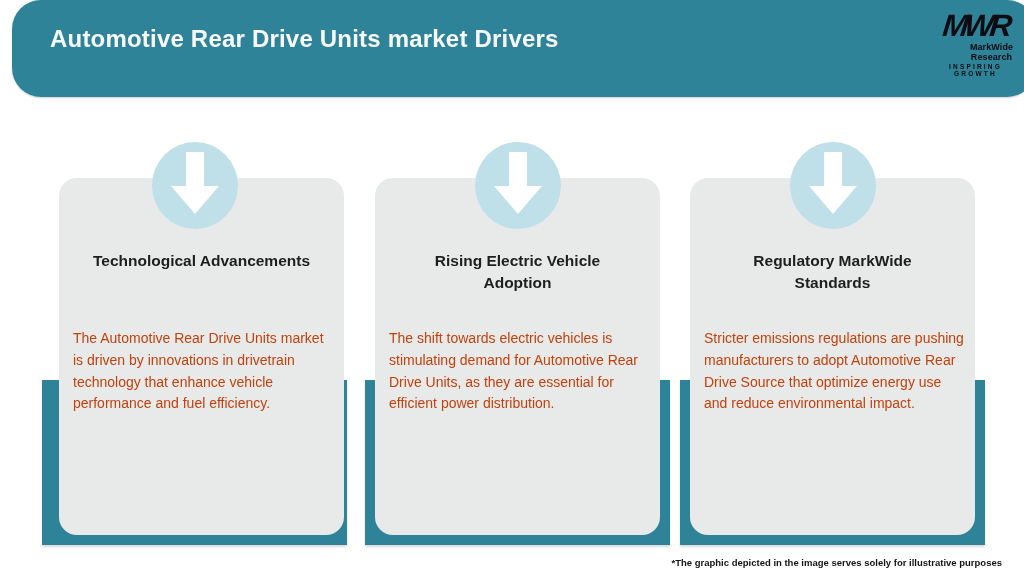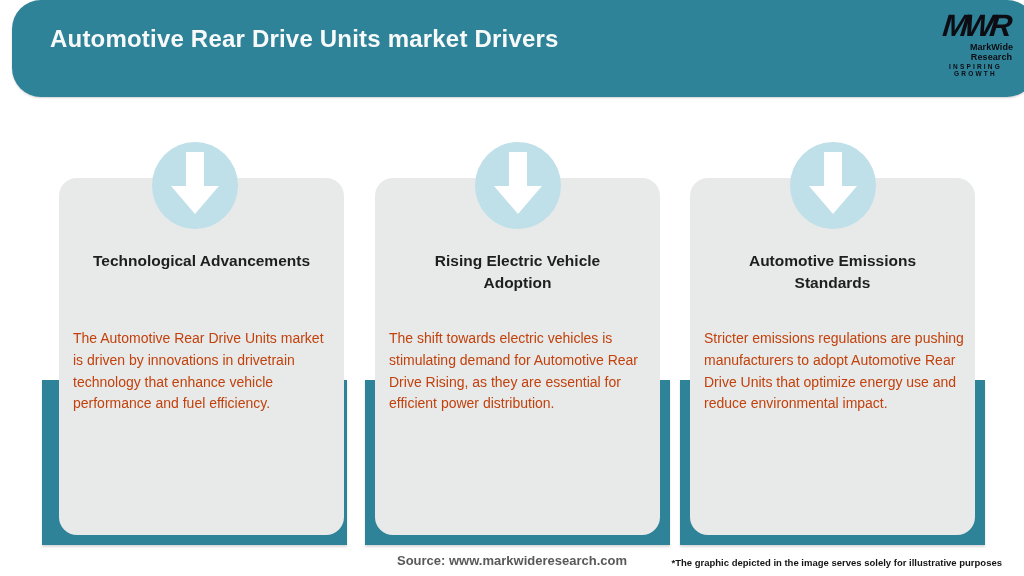--- a/index.html
+++ b/index.html
@@ -87,40 +87,39 @@
   <div class="frame frame2"></div>
   <div class="frame frame3"></div>
 
   <div class="card card1">
     <div class="card-title">Technological Advancements</div>
     <div class="card-body">The Automotive Rear Drive Units market is driven by innovations in drivetrain technology that enhance vehicle performance and fuel efficiency.</div>
   </div>
 
   <div class="card card2">
     <div class="card-title">Rising Electric Vehicle Adoption</div>
-    <div class="card-body">The shift towards electric vehicles is stimulating demand for Automotive Rear Drive Rising, as they are essential for efficient power distribution.</div>
+    <div class="card-body">The shift towards electric vehicles is stimulating demand for Automotive Rear Drive Units, as they are essential for efficient power distribution.</div>
   </div>
 
   <div class="card card3">
-    <div class="card-title">Automotive Emissions Standards</div>
-    <div class="card-body">Stricter emissions regulations are pushing manufacturers to adopt Automotive Rear Drive Units that optimize energy use and reduce environmental impact.</div>
+    <div class="card-title">Regulatory MarkWide Standards</div>
+    <div class="card-body">Stricter emissions regulations are pushing manufacturers to adopt Automotive Rear Drive Source that optimize energy use and reduce environmental impact.</div>
   </div>
 
   <div class="badge badge1">
     <svg width="48" height="62" viewBox="0 0 48 62" aria-hidden="true">
       <polygon points="15,0 33,0 33,34 48,34 24,62 0,34 15,34" fill="#ffffff"></polygon>
     </svg>
   </div>
   <div class="badge badge2">
     <svg width="48" height="62" viewBox="0 0 48 62" aria-hidden="true">
       <polygon points="15,0 33,0 33,34 48,34 24,62 0,34 15,34" fill="#ffffff"></polygon>
     </svg>
   </div>
   <div class="badge badge3">
     <svg width="48" height="62" viewBox="0 0 48 62" aria-hidden="true">
       <polygon points="15,0 33,0 33,34 48,34 24,62 0,34 15,34" fill="#ffffff"></polygon>
     </svg>
   </div>
 
-  <div class="source">Source: www.markwideresearch.com</div>
   <div class="disclaimer">*The graphic depicted in the image serves solely for illustrative purposes</div>
 
 </div>
 
 </body></html>

